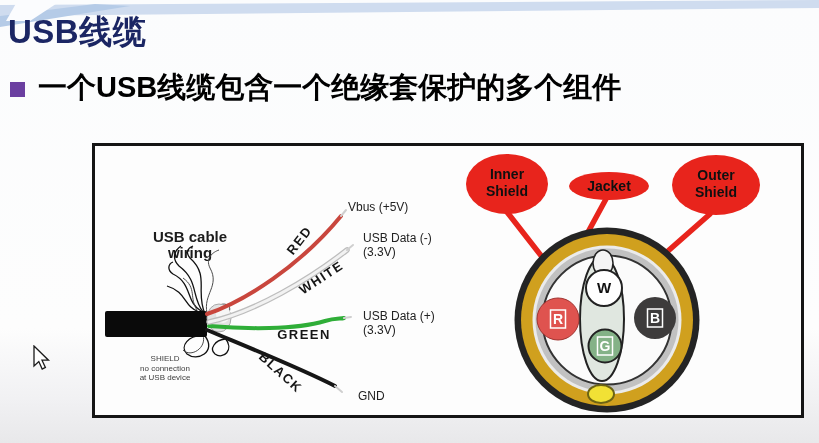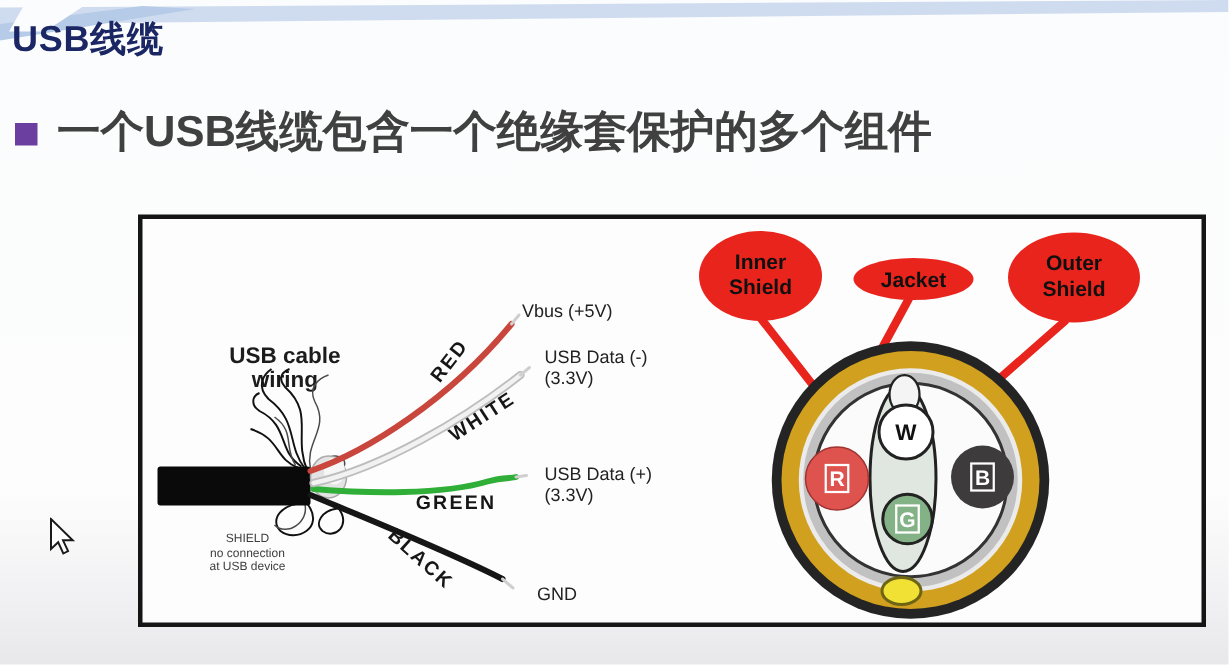--- a/index.html
+++ b/index.html
@@ -4,28 +4,28 @@
 <style>
   html,body{margin:0;padding:0;}
   body{
     width:819px;height:443px;position:relative;overflow:hidden;
     background:linear-gradient(180deg,#fbfcfd 0%,#fdfdfd 74%,#f1f1f3 90%,#e8e8ea 100%);
     font-family:"Liberation Sans",sans-serif;
   }
   .top-banner{position:absolute;left:0;top:0;width:819px;height:32px;}
   .page-title{
     position:absolute;left:8px;top:10px;margin:0;
-    font-size:24px;font-weight:bold;color:#1b2664;letter-spacing:0.5px;
+    font-size:33px;font-weight:bold;color:#1b2664;letter-spacing:0.5px;
   }
   .bullet-row{position:absolute;left:10px;top:68px;display:flex;align-items:center;}
   .bullet-marker{
     width:15px;height:15px;background:#6b3fa0;display:inline-block;flex:0 0 auto;margin-top:2px;
   }
   .bullet-text{
-    margin-left:13px;font-size:29px;font-weight:bold;color:#404040;white-space:nowrap;
+    margin-left:13px;font-size:29px;font-weight:bold;color:#000000;white-space:nowrap;
   }
   .figure-frame{
     position:absolute;left:92px;top:143px;width:706px;height:269px;
     border:3px solid #151515;background:#fdfdfd;
   }
   .figure-frame svg{display:block;}
   .caption{font:bold 15px "Liberation Sans",sans-serif;fill:#1c1c1c;text-anchor:middle;}
   .sig{font:12px "Liberation Sans",sans-serif;fill:#222;}
   .wname{font:bold 13px "Liberation Sans",sans-serif;fill:#161616;letter-spacing:1.5px;text-anchor:middle;}
   .shnote{font:8px "Liberation Sans",sans-serif;fill:#3d3d3d;text-anchor:middle;}

